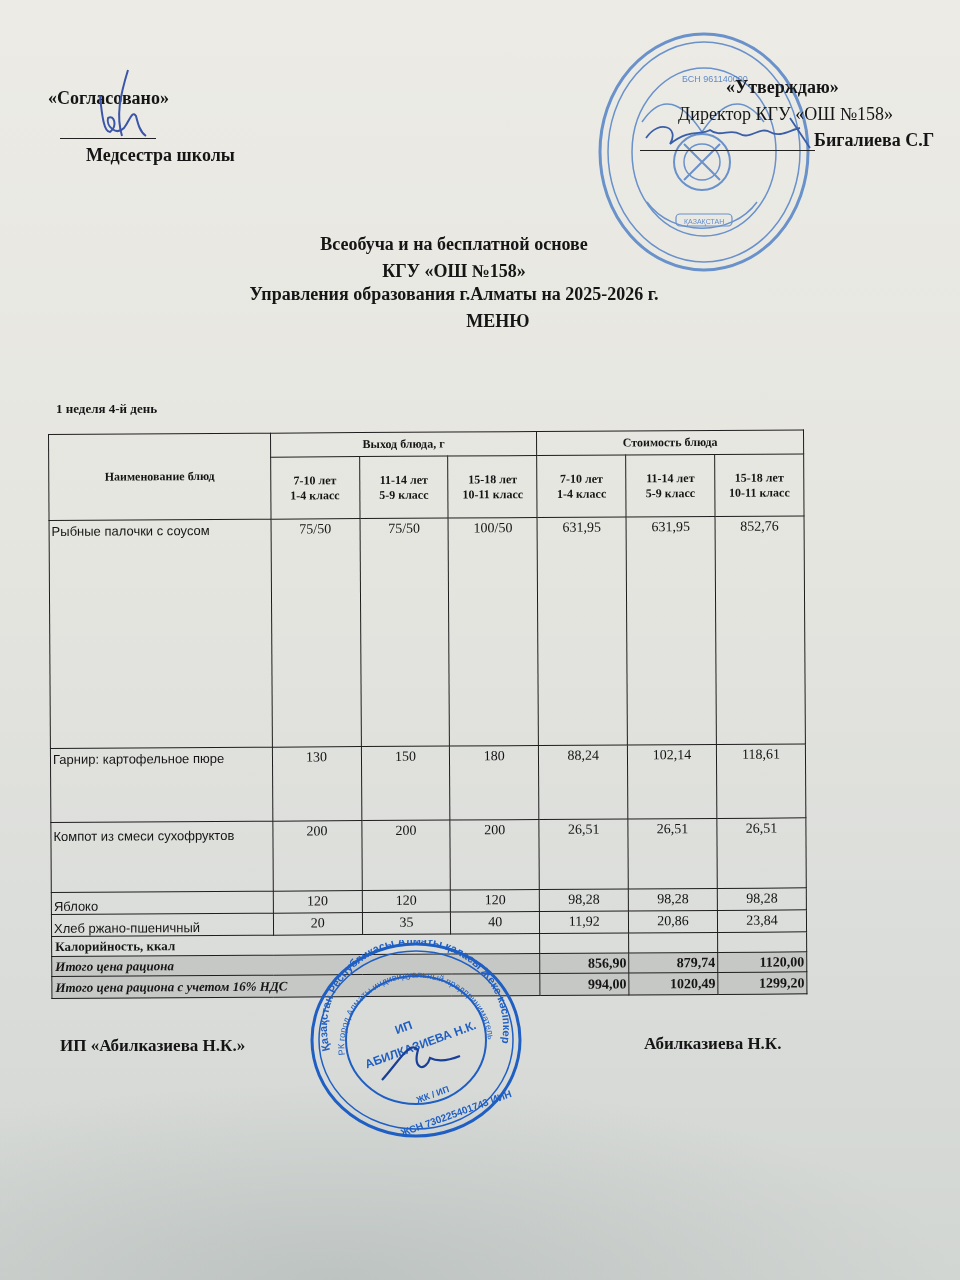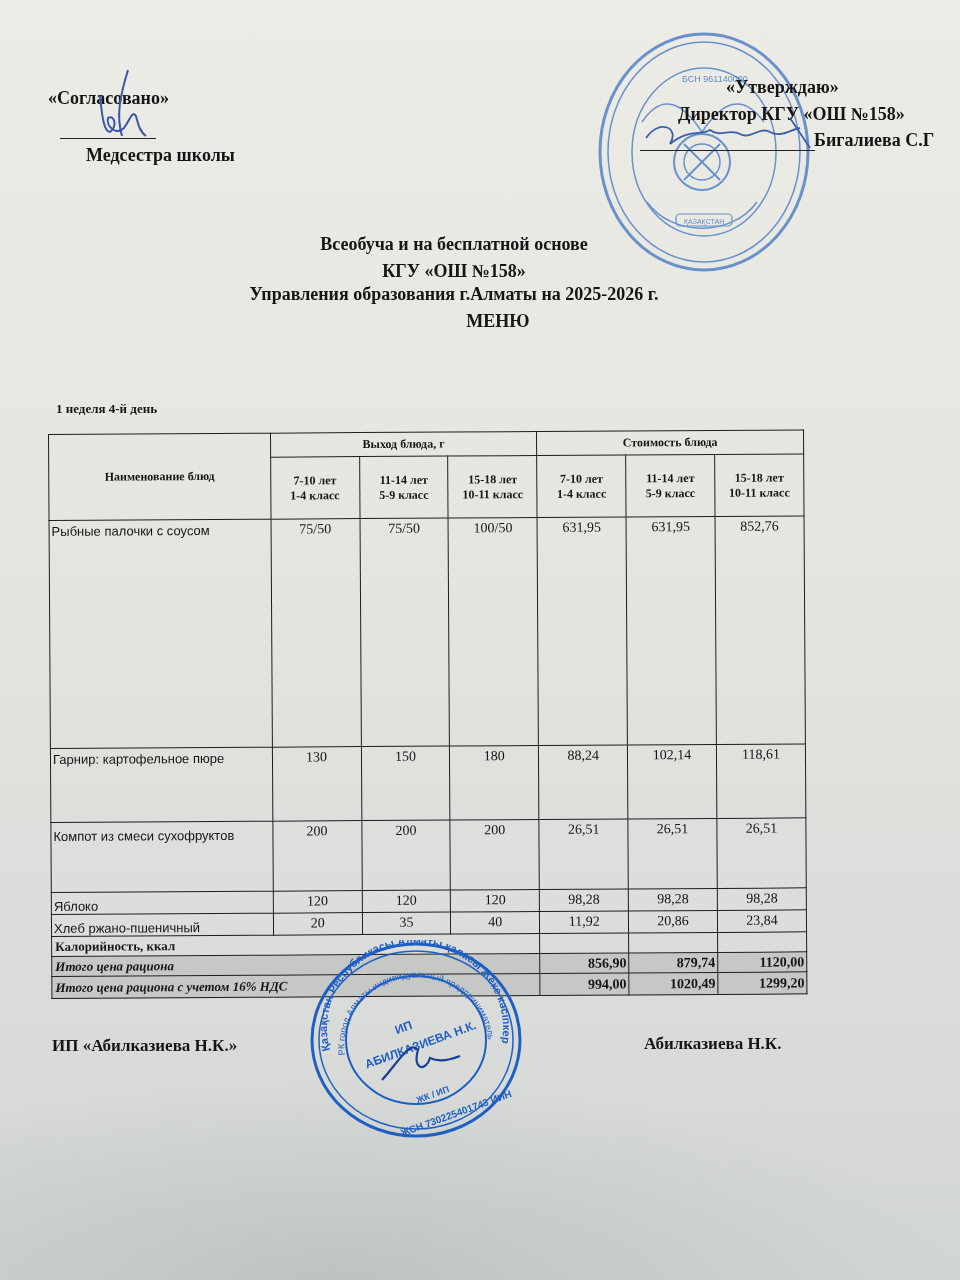--- a/index.html
+++ b/index.html
@@ -10,21 +10,21 @@
   }
   .shade {
     position:absolute; left:0; top:1080px; width:960px; height:200px;
     background: radial-gradient(ellipse at 35% 100%, rgba(150,160,160,0.35) 0%, rgba(150,160,160,0) 70%);
   }
   .abs { position:absolute; }
   .agree-title { left:48px; top:88px; font-size:18px; font-weight:bold; }
   .agree-line { left:60px; top:138px; width:96px; border-top:1.5px solid #222; }
   .agree-role { left:52px; top:145px; font-size:18px; font-weight:bold;margin-left:34px; }
   .approve-title { left:726px; top:77px; font-size:18px; font-weight:bold; }
-  .approve-role { left:678px; top:104px; font-size:18px; font-weight:bold; }
+  .approve-role { left:678px; top:104px; font-size:18px; font-weight:normal; }
   .approve-line { left:640px; top:150px; width:175px; border-top:1.5px solid #222; }
   .approve-name { left:814px; top:130px; font-size:18px; font-weight:bold; }
   .heading { left:0; width:860px; text-align:center; font-size:18px; font-weight:bold;padding-left:24px; }
   .h1 { top:234px; }
   .h2 { top:261px; }
   .h3 { top:284px; }
   .h4 { top:311px;margin-left:44px; }
   .day-label { left:56px; top:401px; font-size:13px; font-weight:bold; }
 
   table.menu {
@@ -36,21 +36,21 @@
   table.menu th { font-weight:bold; font-size:12px; text-align:center; }
   .name-col { width:222px; }
   .c { width:89px; }
   .c2 { width:89px; }
   .num { text-align:center; vertical-align:top; font-size:14px; padding-top:2px !important; }
   .dish { text-align:left; vertical-align:top; font-family:"Liberation Sans", sans-serif; font-size:13px; padding:3px 2px !important; }
   .sum-label { font-weight:bold; font-style:italic; text-align:left; padding:1px 3px !important; font-size:13px; }
   .sum-row td { background:#c6c8c5; }
   .sum-num { text-align:right; font-weight:bold; padding-right:2px !important; font-size:14px; }
 
-  .ip-left { left:52px; top:1036px; font-size:17px; font-weight:bold; }
+  .ip-left { left:60px; top:1036px; font-size:17px; font-weight:bold; }
   .ip-right { left:644px; top:1034px; font-size:17px; font-weight:bold; }
 
   .stamp { position:absolute; pointer-events:none; }
   .signature { position:absolute; pointer-events:none; }
 </style>
 </head>
 <body>
 
 <div class="shade"></div>
 

